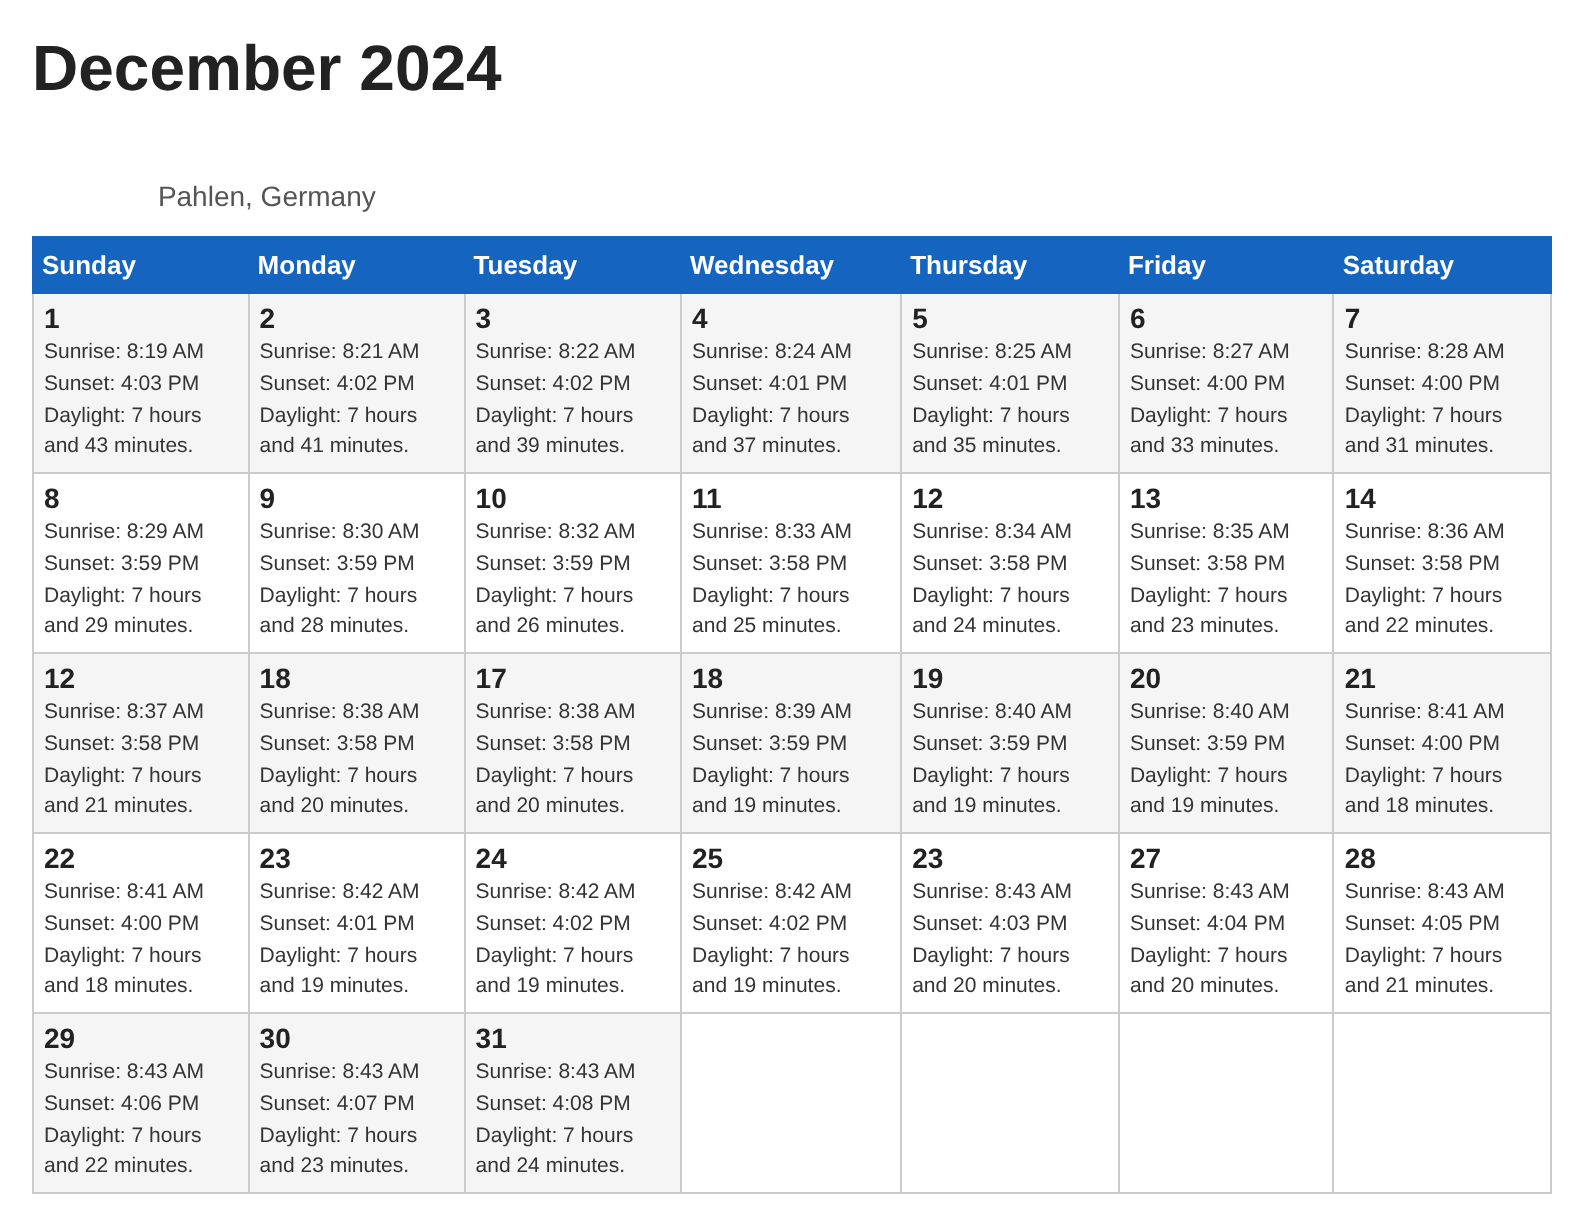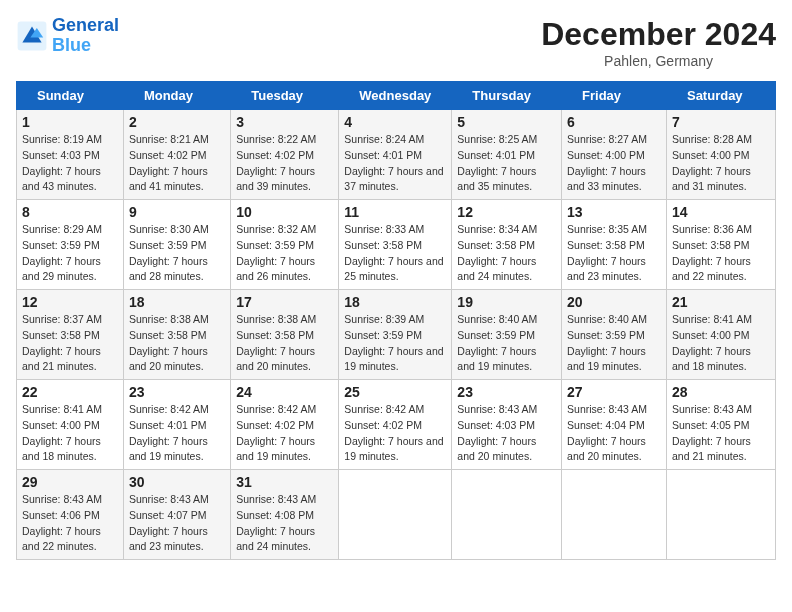--- a/index.html
+++ b/index.html
@@ -38,30 +38,31 @@
       text-align: center;
     }
     .month-title {
       font-size: 32px;
       font-weight: bold;
       color: #222;
     }
     .location {
       font-size: 14px;
       color: #555;
+      margin-top: 37px;
     }
     table {
       width: 100%;
       border-collapse: collapse;
       font-size: 11px;
     }
     thead tr th {
       background: #1565c0;
       color: #fff;
-      padding: 6px 20px;
+      padding: 6px 4px;
       text-align: left;
       font-size: 13px;
       font-weight: bold;
       border: 1px solid #1565c0;
     }
     tbody tr td {
       border: 1px solid #ccc;
       vertical-align: top;
       padding: 4px 5px;
       height: 80px;
@@ -88,31 +89,20 @@
       margin-top: 19px;
     }
     .empty-cell {
       background: #fff !important;
     }
   </style>
 </head>
 <body>
 
 <div class="header">
-  <div class="logo">
-    <svg class="logo-icon" viewBox="0 0 40 40">
-      <rect x="2" y="2" width="36" height="36" rx="4" fill="#e3f2fd"></rect>
-      <polygon points="8,28 20,8 32,28" fill="#1565c0"></polygon>
-      <polygon points="18,22 26,10 34,22" fill="#42a5f5"></polygon>
-    </svg>
-    <div class="logo-text">
-      <span>General</span><br>
-      <span style="color:#42a5f5;">Blue</span>
-    </div>
-  </div>
   <div class="title-block">
     <div class="month-title">December 2024</div>
     <div class="location">Pahlen, Germany</div>
   </div>
 </div>
 
 <table>
   <thead>
     <tr id="header-row">
         <th>Sunday</th>

